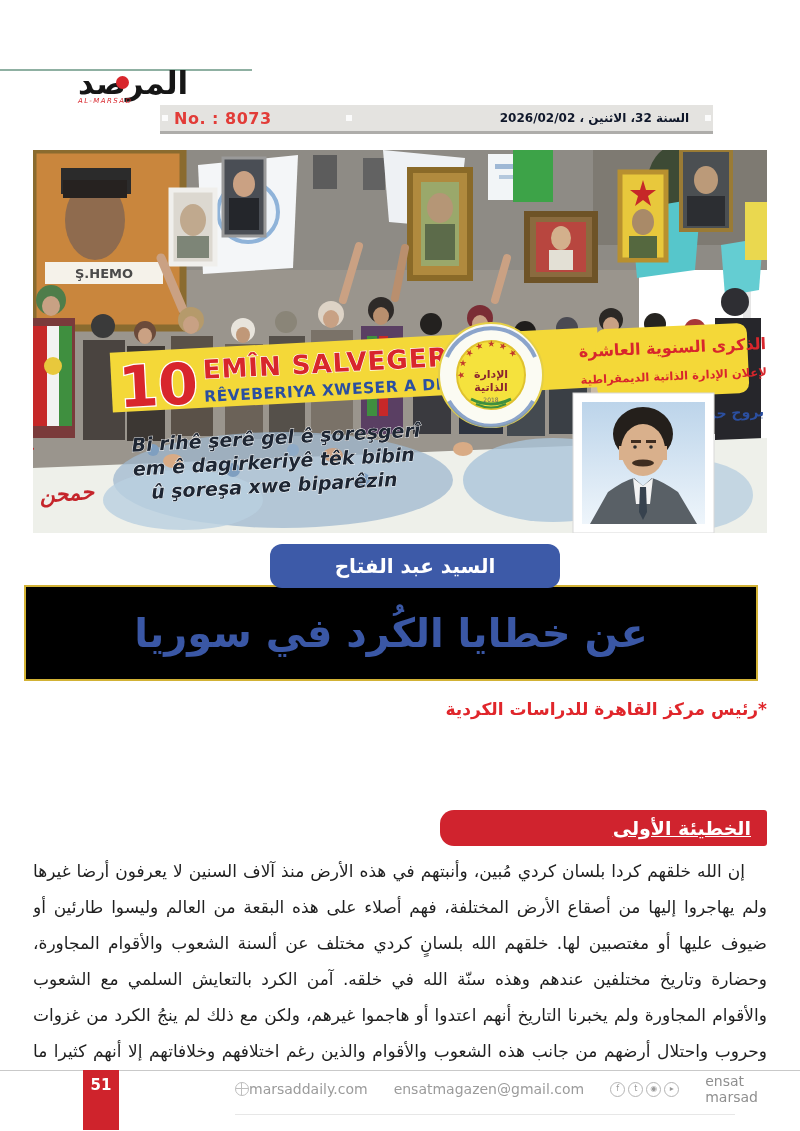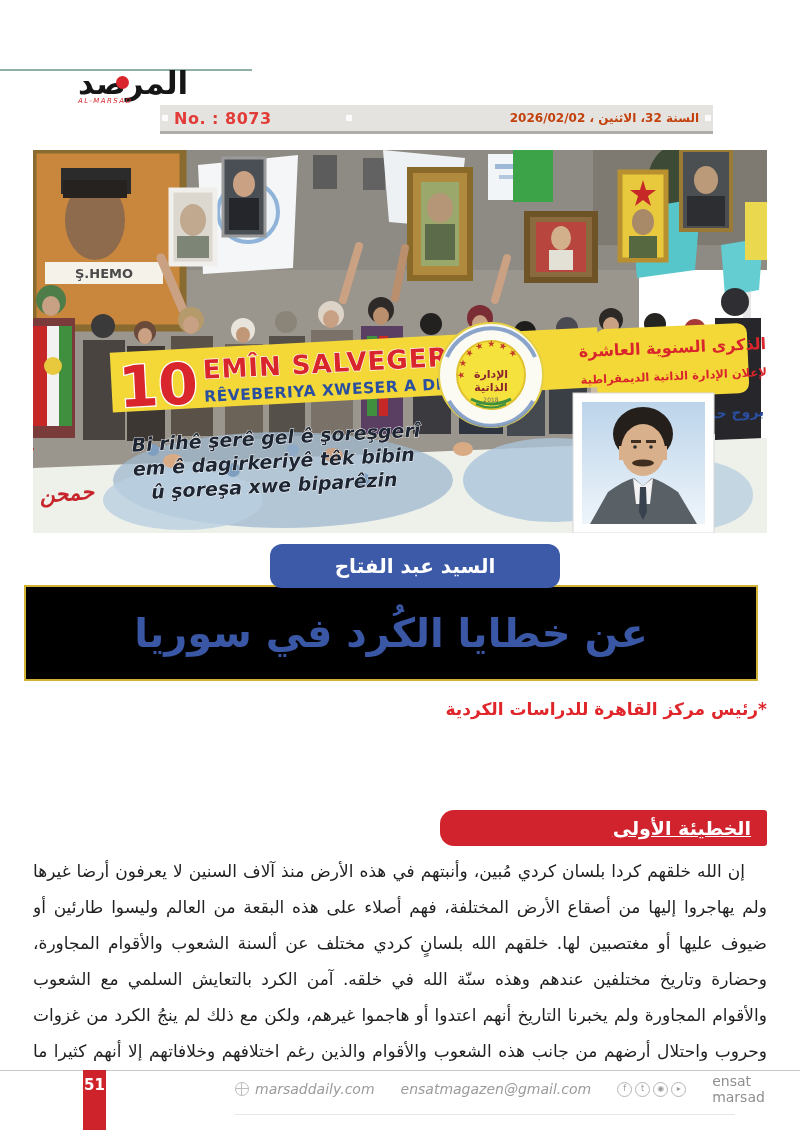--- a/index.html
+++ b/index.html
@@ -3,21 +3,21 @@
 <meta charset="utf-8">
 <style>
   html,body{margin:0;padding:0;background:#fff;}
   .page{position:relative;width:800px;height:1131px;background:#ffffff;overflow:hidden;
         font-family:"DejaVu Sans", sans-serif;}
   
   .topline{position:absolute;left:0;top:69px;width:252px;height:2px;background:#8fb0a2;}
   .header-bar{position:absolute;left:160px;top:75px;width:553px;height:26px;background:#e4e3e0;
               border-bottom:3px solid #aeadaa;display:flex;align-items:center;justify-content:space-between;margin-top:30px;}
   .issue-no{color:#e23c38;font-weight:bold;font-size:16px;padding-left:14px;letter-spacing:.5px;}
-  .date-line{direction:rtl;color:#c2410c;font-weight:bold;font-size:12px;padding-left:10px;padding-right:14px;}
+  .date-line{direction:rtl;color:#0f172a;font-weight:bold;font-size:12px;padding-left:10px;padding-right:24px;}
   .sq{position:absolute;width:6px;height:6px;background:#fbfbfb;top:10px;}
   .logo{position:absolute;left:78px;top:66px;width:95px;height:48px;}
   .logo-ar{font-size:31px;font-weight:900;color:#161616;line-height:34px;letter-spacing:-1px;}
   .logo-dot{position:absolute;left:38px;top:10px;width:13px;height:13px;border-radius:50%;background:#d8262c;}
   .logo-en{font-size:7px;color:#d8262c;font-style:italic;letter-spacing:1.5px;margin-top:-3px;}
   
   .photo{position:absolute;left:33px;top:150px;width:606px;height:383px;background:#9a958d;}
   
   .badge{position:absolute;left:270px;top:544px;width:290px;height:44px;background:#3d5aa8;
          border-radius:12px;color:#fff;font-weight:bold;font-size:20px;display:flex;
@@ -30,25 +30,25 @@
   .para{position:absolute;right:33px;width:734px;direction:rtl;text-align:justify;color:#1f1f1f;
         font-size:17px;}
   .para-1{top:723px;line-height:35px;height:72px;overflow:hidden;text-indent:22px;}
   .section-head{position:absolute;right:33px;top:810px;width:327px;height:36px;background:#d0232e;
                 border-radius:14px 3px 3px 14px;color:#fff;font-weight:bold;font-size:19px;
                 direction:rtl;display:flex;align-items:center;padding-right:0;justify-content:flex-start;z-index:2;text-decoration:underline;}
   .section-head span{padding-right:16px;}
   .para-2{top:853px;line-height:36px;height:216px;overflow:hidden;text-indent:22px;}
   
   .footer-line{position:absolute;left:0;top:1070px;width:800px;height:1px;background:#c9c9c9;}
-  .page-num{position:absolute;left:83px;top:1070px;width:23px;height:60px;background:#cf232c;
+  .page-num{position:absolute;left:83px;top:1070px;width:36px;height:60px;background:#cf232c;
             color:#fff;font-weight:bold;font-size:15px;text-align:center;padding-top:6px;box-sizing:border-box;}
   .footer-row{position:absolute;left:235px;top:1073px;width:500px;display:flex;align-items:center;
               gap:26px;color:#9b9b9b;font-size:14px;border-bottom:1px solid #e7e7e7;padding-bottom:9px;}
-  .footer-item{display:flex;align-items:center;gap:6px;font-style:italic;}
+  .footer-item{display:flex;align-items:center;}
   .globe{width:12px;height:12px;border:1.5px solid #bdbdbd;border-radius:50%;position:relative;display:inline-block;}
   .globe:before{content:"";position:absolute;left:0;top:4.5px;width:12px;height:1.5px;background:#bdbdbd;}
   .globe:after{content:"";position:absolute;left:4.5px;top:0;width:1.5px;height:12px;background:#bdbdbd;}
   .socials{display:flex;gap:3px;align-items:center;}
   .soc{width:13px;height:13px;border:1px solid #b5b5b5;border-radius:50%;color:#9b9b9b;font-size:8px;
        display:flex;align-items:center;justify-content:center;line-height:1;}
   .handle{color:#8f8f8f;font-size:14px;}
 </style>
 </head>
 <body>

